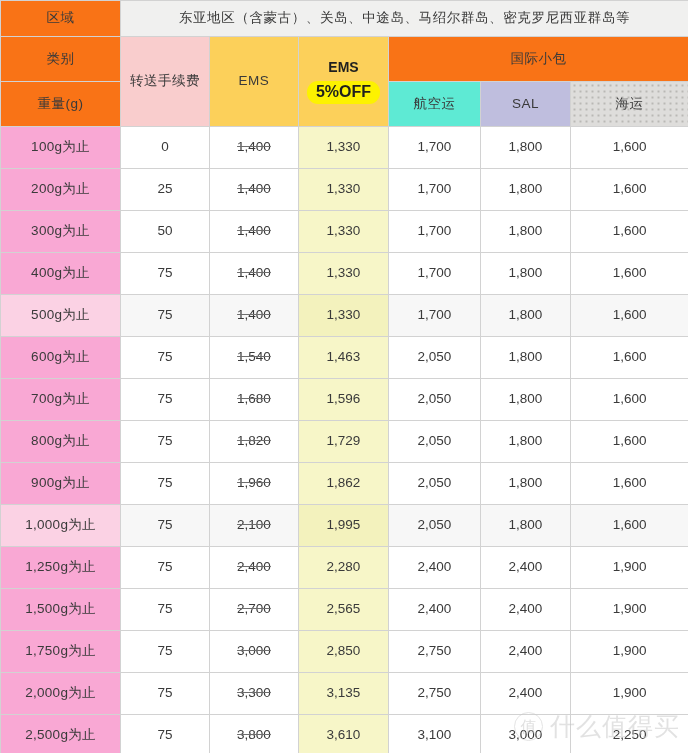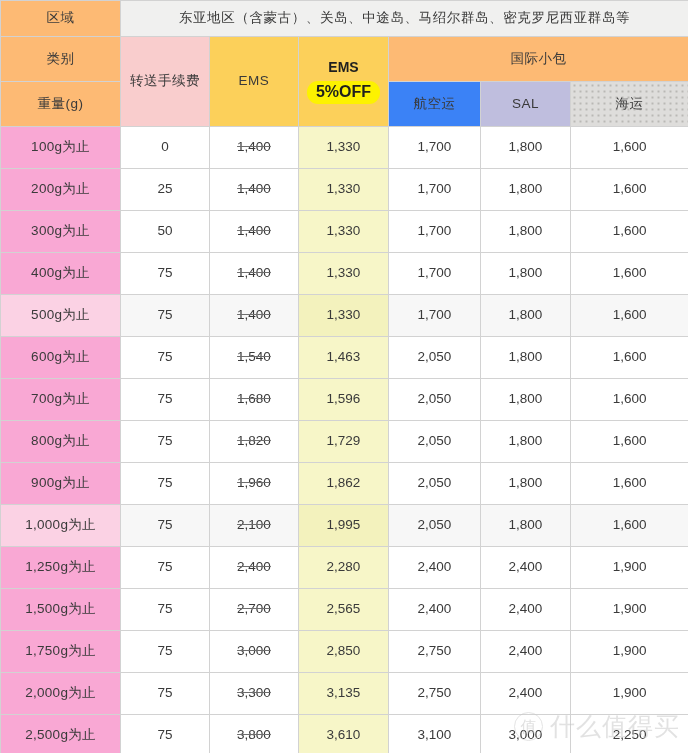--- a/index.html
+++ b/index.html
@@ -39,21 +39,21 @@
     text-align: center;
     vertical-align: middle;
     font-size: 13.5px;
     color: #3a3a3a;
     line-height: 1.25;
     box-sizing: border-box;
   }
 
   
   .hdr-dark {
-    background: #fdba74;
+    background: #f97316;
     color: #ffffff;
     font-size: 13.5px;
     letter-spacing: .5px;
   }
   .hdr-region {
     background: #f0f0ef;
     color: #3d3d3d;
     font-size: 13.5px;
     letter-spacing: .6px;
   }
@@ -68,21 +68,21 @@
     color: #3d3d3d;
     font-size: 13.5px;
     letter-spacing: .5px;
   }
   .hdr-ems-off {
     background: #fcd05a;
     color: #232323;
     font-size: 13.5px;
   }
   .hdr-air {
-    background: #3b82f6;
+    background: #5eead4;
     color: #3d3d3d;
     font-size: 13.5px;
     letter-spacing: .5px;
   }
   .hdr-sal {
     background: #bfbede;
     color: #2e2e2e;
     font-size: 13.5px;
     font-weight: bold;
     letter-spacing: .5px;

